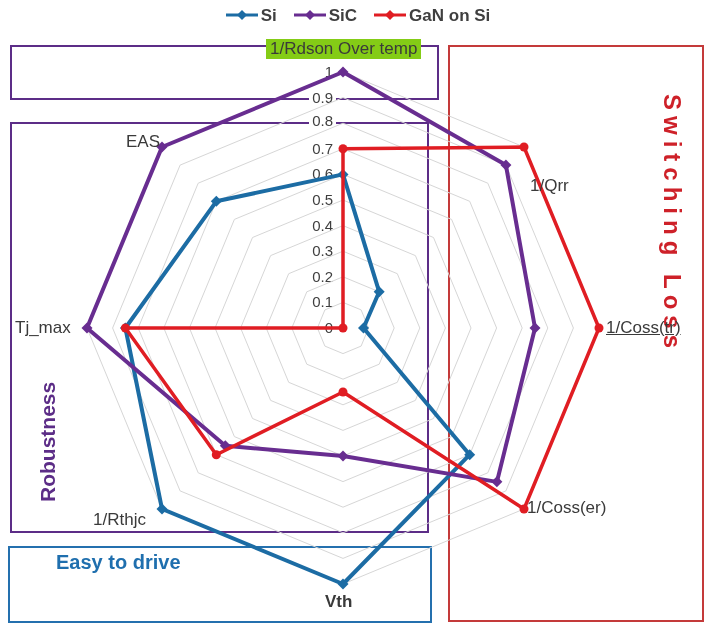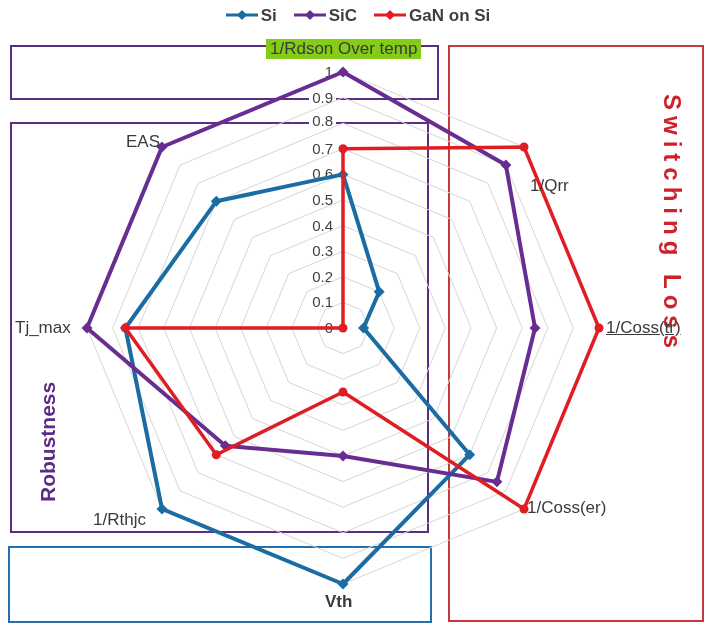--- a/index.html
+++ b/index.html
@@ -43,20 +43,21 @@
 <body>
 
 <div id="stage">
 
   <div class="box" id="box-conduction"></div>
   <div class="box" id="box-robustness"></div>
   <div class="box" id="box-easy"></div>
   <div class="box" id="box-switching"></div>
 
   <div class="section-label" id="lbl-robustness">Robustness</div>
+  <div class="section-label" id="lbl-easy">Easy to drive</div>
   <div class="section-label" id="lbl-switching">Switching Loss</div>
 
   <div id="legend">
     <div class="legend-item">
       <span style="color: rgb(28, 108, 164);">
         <svg width="34" height="12" viewBox="0 0 34 12">
           <line x1="1" y1="6" x2="33" y2="6" stroke="currentColor" stroke-width="3"></line>
           <path d="M 17 1 L 22 6 L 17 11 L 12 6 Z" fill="currentColor"></path>
         </svg>
       </span>

